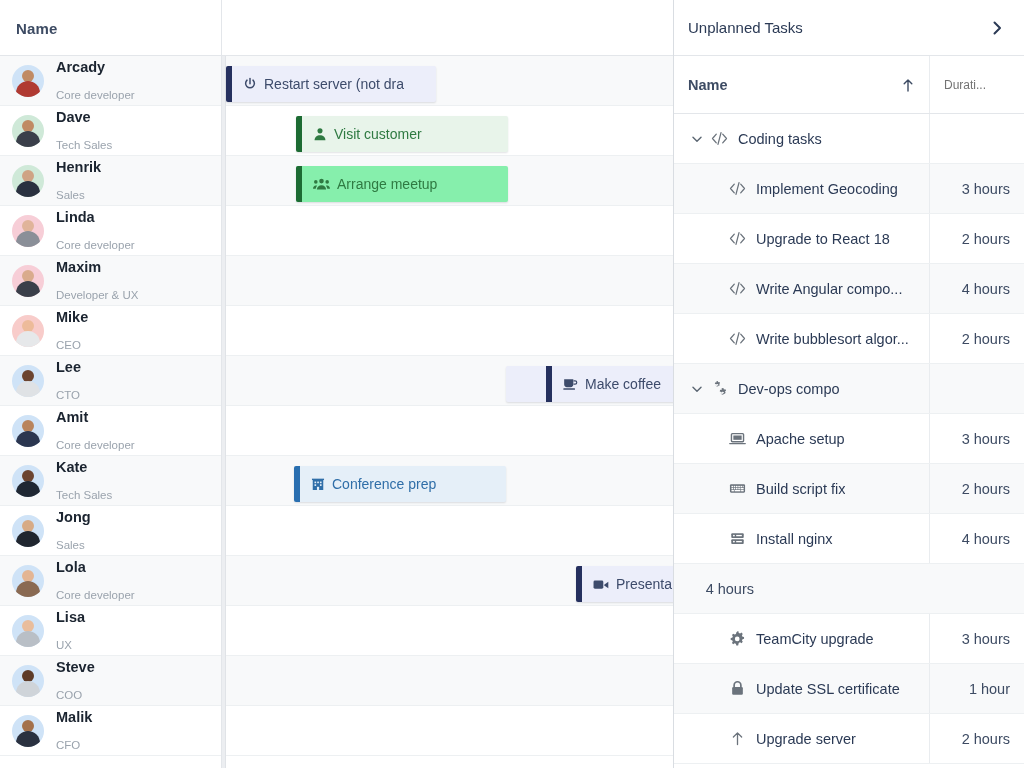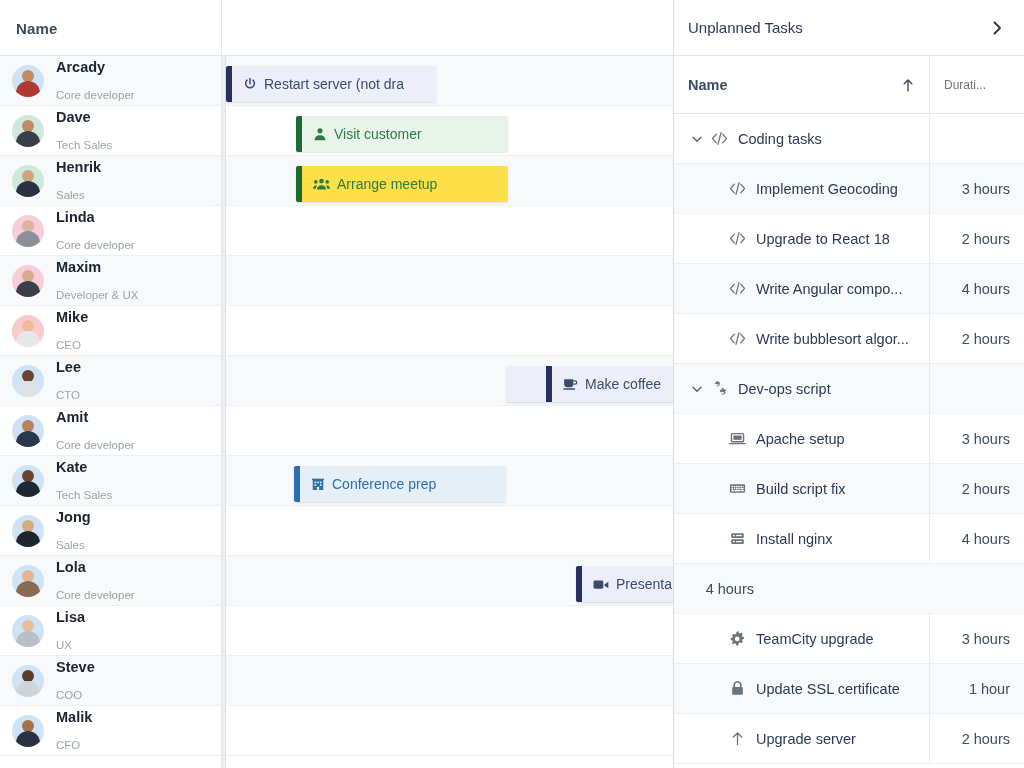--- a/index.html
+++ b/index.html
@@ -270,21 +270,21 @@
               <span class="ticon">
                 <svg width="14" height="14" viewBox="0 0 16 16">
                   <circle cx="8" cy="4.4" r="2.9" fill="currentColor"></circle>
                   <path d="M1.8 15c0-3.4 2.8-5.6 6.2-5.6S14.2 11.6 14.2 15z" fill="currentColor"></path>
                 </svg>
               </span>
               <span class="tlabel">Visit customer</span>
             </div>
           </div>
           <div class="trow alt">
-            <div class="taskbar" style="left: 70px; width: 212px; background: #fde047; color: rgb(47, 122, 66);">
+            <div class="taskbar" style="left: 70px; width: 212px; background: #86efac; color: rgb(47, 122, 66);">
               <span class="edge" style="background:#1d6b33"></span>
               <span class="ticon">
                 <svg width="17" height="14" viewBox="0 0 20 16">
                   <circle cx="10" cy="4.6" r="2.7" fill="currentColor"></circle>
                   <path d="M4.6 14.6c0-3 2.4-5 5.4-5s5.4 2 5.4 5z" fill="currentColor"></path>
                   <circle cx="3.3" cy="5.5" r="2.1" fill="currentColor"></circle>
                   <path d="M0 13.6c0-2.3 1.5-3.8 3.3-3.8 .6 0 1.1.1 1.6.4-1 .9-1.6 2.1-1.7 3.4z" fill="currentColor"></path>
                   <circle cx="16.7" cy="5.5" r="2.1" fill="currentColor"></circle>
                   <path d="M20 13.6c0-2.3-1.5-3.8-3.3-3.8-.6 0-1.1.1-1.6.4 1 .9 1.6 2.1 1.7 3.4z" fill="currentColor"></path>
                 </svg>
@@ -442,21 +442,21 @@
               </svg>
             </span>
             <span class="tkicon">
               <svg width="17" height="17" viewBox="0 0 18 18">
                 <g fill="currentColor">
                   <path d="M7.2 1.1l.5 1.3 1.3-.4.6 1.4-1.1.9.9 1-1.2 1-1-1-.8 1.2-1.4-.6.4-1.3-1.3-.5.2-1.5 1.4.1.1-1.4zM6.5 4.3a1.35 1.35 0 1 0 .02 2.7 1.35 1.35 0 0 0-.02-2.7z"></path>
                   <path d="M13.1 8.6l.6 1.5 1.6-.4.6 1.7-1.3 1 1 1.2-1.4 1.2-1.2-1.2-1 1.4-1.6-.7.5-1.6-1.6-.6.3-1.8 1.6.2.1-1.7zM12.3 12.4a1.55 1.55 0 1 0 .02 3.1 1.55 1.55 0 0 0-.02-3.1z"></path>
                 </g>
               </svg>
             </span>
-            <span class="txt">Dev-ops script</span>
+            <span class="txt">Dev-ops compo</span>
           </div>
           <div class="gdur"></div>
         </div>
         <div class="grow">
           <div class="gname indent-1">
             <span class="spacer"></span>
             <span class="tkicon">
               <svg width="17" height="17" viewBox="0 0 18 18">
                 <rect x="2.6" y="3.8" width="12.8" height="8.6" rx="1" fill="none" stroke="currentColor" stroke-width="1.5"></rect>
                 <rect x="4.6" y="5.8" width="8.8" height="4.6" fill="currentColor"></rect>

